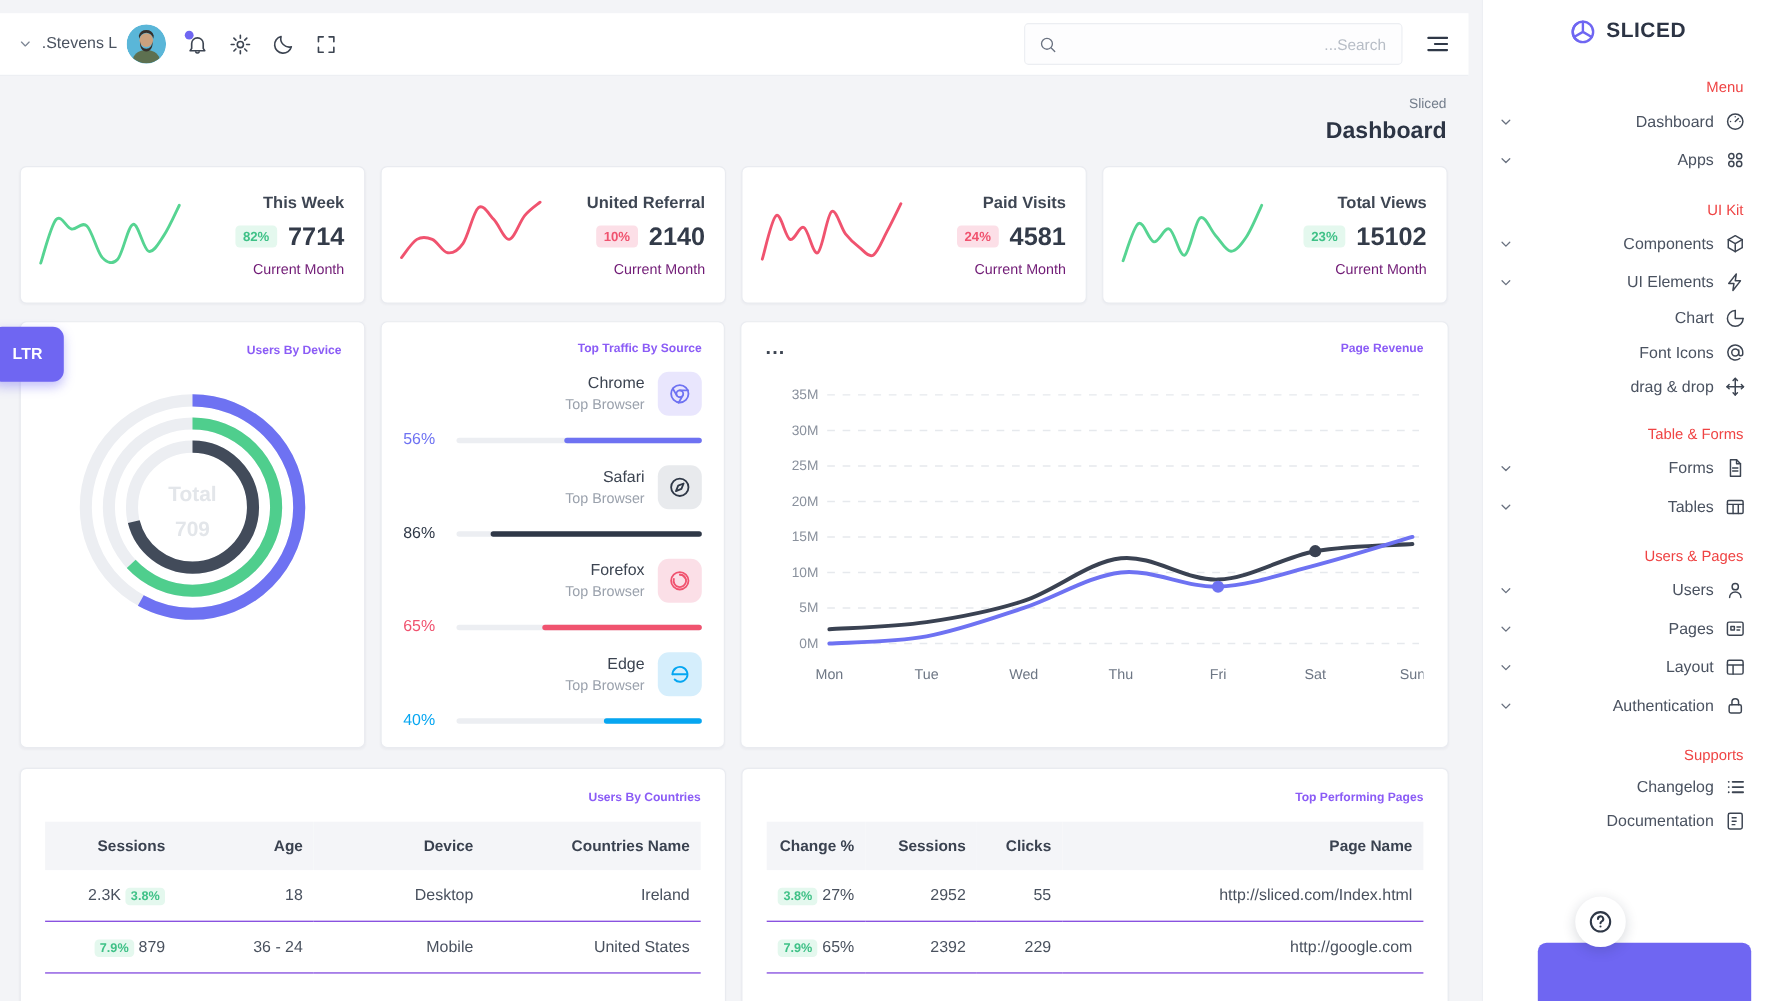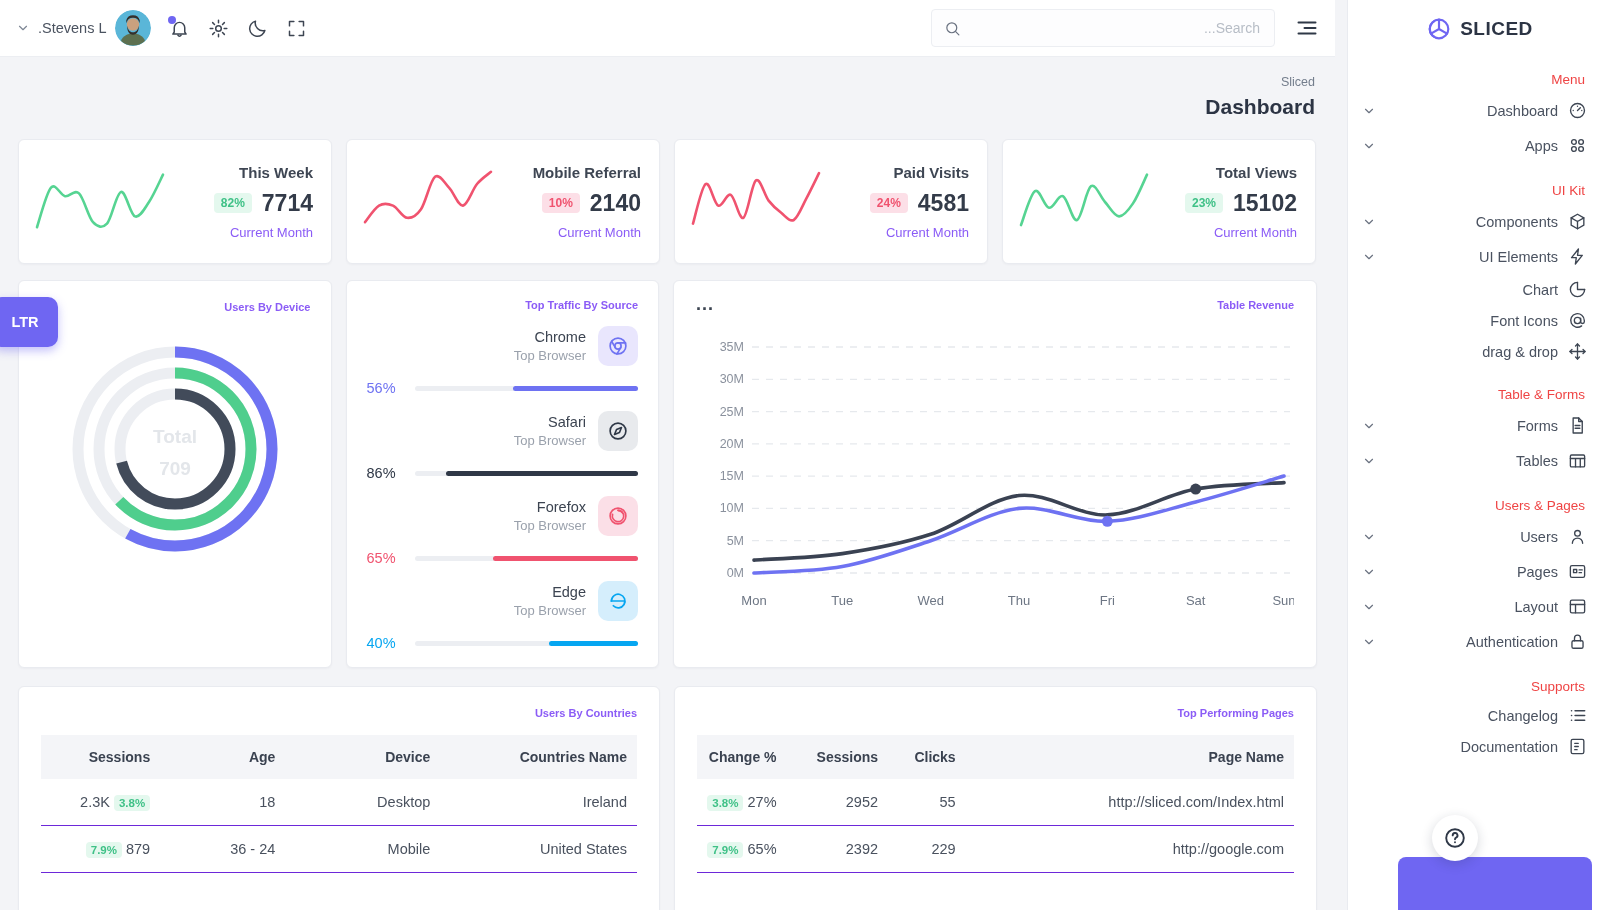--- a/index.html
+++ b/index.html
@@ -1,20 +1,20 @@
 <!DOCTYPE html>
 <html><head>
 <meta charset="utf-8">
 <style>
   html,body{margin:0;padding:0;overflow:hidden;}
   body{width:1611px;height:910px;position:relative;background:#f3f4f7;
        font-family:"Liberation Sans","DejaVu Sans",sans-serif;color:#3a4250;}
   svg{display:block;}
   
-  .main{position:absolute;left:0;top:0;width:1335px;height:736px;}
+  .main{position:absolute;left:0;top:12px;width:1335px;height:736px;}
   .topbar{height:57px;background:#fff;border-bottom:1px solid #eceef2;
           display:flex;align-items:center;justify-content:space-between;padding:0 16px;box-sizing:border-box;}
   .tb-left{display:flex;align-items:center;gap:18px;}
   .user-chip{display:flex;align-items:center;gap:8px;cursor:pointer;}
   .chev-sm{width:14px;height:14px;color:#7d8694;}
   .user-name{font-size:14.5px;color:#4b5360;}
   .avatar{width:36px;height:36px;border-radius:50%;overflow:hidden;flex:0 0 auto;}
   .tb-icon{width:21px;height:21px;color:#3d4552;cursor:pointer;position:relative;}
   .tb-icon.bell .dot{position:absolute;left:-1px;top:-2px;width:8px;height:8px;border-radius:50%;background:#6f66f2;}
   .tb-right{display:flex;align-items:center;gap:20px;}
@@ -38,21 +38,21 @@
   .stat-card{width:314px;height:125px;display:flex;align-items:center;justify-content:space-between;
              padding:0 18px 0 10px;}
   .spark{width:142px;height:88px;}
   .stat-right{text-align:right;}
   .stat-title{font-size:15px;font-weight:bold;color:#3e4653;}
   .stat-line{display:flex;align-items:center;justify-content:flex-end;gap:10px;margin-top:9px;}
   .badge{font-size:12px;font-weight:bold;padding:3px 7px;border-radius:4px;}
   .badge.green{color:#3fc187;background:#e4f8ee;}
   .badge.pink{color:#f0536f;background:#fcdfe7;}
   .stat-value{font-size:23px;font-weight:bold;color:#333b49;}
-  .stat-caption{font-size:13px;color:#8b5cf6;margin-top:8px;}
+  .stat-caption{font-size:13px;color:#701a75;margin-top:8px;}
 
   
   .row2{margin-top:16px;}
   .device-card{width:314px;height:388px;padding:20px;}
   .card-title{font-size:11px;font-weight:bold;color:#8b5cf6;text-align:right;}
   .donut-wrap{display:flex;justify-content:center;margin-top:30px;}
 
   .traffic-card{width:314px;height:388px;padding:18px 20px;}
   .t-item{margin-top:15px;}
   .t-head{display:flex;align-items:center;justify-content:flex-end;gap:12px;}
@@ -199,21 +199,21 @@
           <div class="stat-caption">Current Month</div>
         </div>
       </div>
       <div class="card stat-card">
         <span class="spark">
             <svg width="142" height="88" viewBox="0 0 142 88" fill="none">
               <path d="M8 64.16C10.3 61.4 17.3 50.4 22.0 47.6C26.7 44.8 31.3 45.6 36.0 47.6C40.7 49.6 45.3 59.2 50.0 59.8C54.7 60.4 59.3 58.0 64.0 51.2C68.7 44.4 73.3 22.4 78.0 18.8C82.7 15.2 87.3 24.8 92.0 29.6C96.7 34.4 101.3 48.2 106.0 47.6C110.7 47.0 115.3 31.6 120.0 26.0C124.7 20.4 131.7 15.8 134.0 13.8" stroke="#f0536f" stroke-width="2.6" stroke-linecap="round"></path>
             </svg>
           </span>
         <div class="stat-right">
-          <div class="stat-title">Mobile Referral</div>
+          <div class="stat-title">United Referral</div>
           <div class="stat-line">
             <span class="badge pink">10%</span>
             <span class="stat-value">2140</span>
           </div>
           <div class="stat-caption">Current Month</div>
         </div>
       </div>
       <div class="card stat-card">
         <span class="spark">
             <svg width="142" height="88" viewBox="0 0 142 88" fill="none">
@@ -347,21 +347,21 @@
             <span class="t-bar">
                 <span class="t-fill" style="width: 40%; background: rgb(6, 166, 241);"></span>
               </span>
           </div>
         </div>
       </div>
 
       <div class="card revenue-card">
         <div class="rev-head">
           <span class="dots-btn">...</span>
-          <span class="card-title">Table Revenue</span>
+          <span class="card-title">Page Revenue</span>
         </div>
         <span id="revchart"><svg width="598" height="302" viewBox="0 0 598 302" fill="none">
               <line x1="56" y1="262" x2="594" y2="262" stroke="#e6e9ed" stroke-width="1.3" stroke-dasharray="7 7"></line>
               <text x="48" y="266" text-anchor="end" class="tick-label">0M</text>
               <line x1="56" y1="229.7142857142857" x2="594" y2="229.7142857142857" stroke="#e6e9ed" stroke-width="1.3" stroke-dasharray="7 7"></line>
               <text x="48" y="233.7142857142857" text-anchor="end" class="tick-label">5M</text>
               <line x1="56" y1="197.42857142857144" x2="594" y2="197.42857142857144" stroke="#e6e9ed" stroke-width="1.3" stroke-dasharray="7 7"></line>
               <text x="48" y="201.42857142857144" text-anchor="end" class="tick-label">10M</text>
               <line x1="56" y1="165.14285714285714" x2="594" y2="165.14285714285714" stroke="#e6e9ed" stroke-width="1.3" stroke-dasharray="7 7"></line>
               <text x="48" y="169.14285714285714" text-anchor="end" class="tick-label">15M</text>

